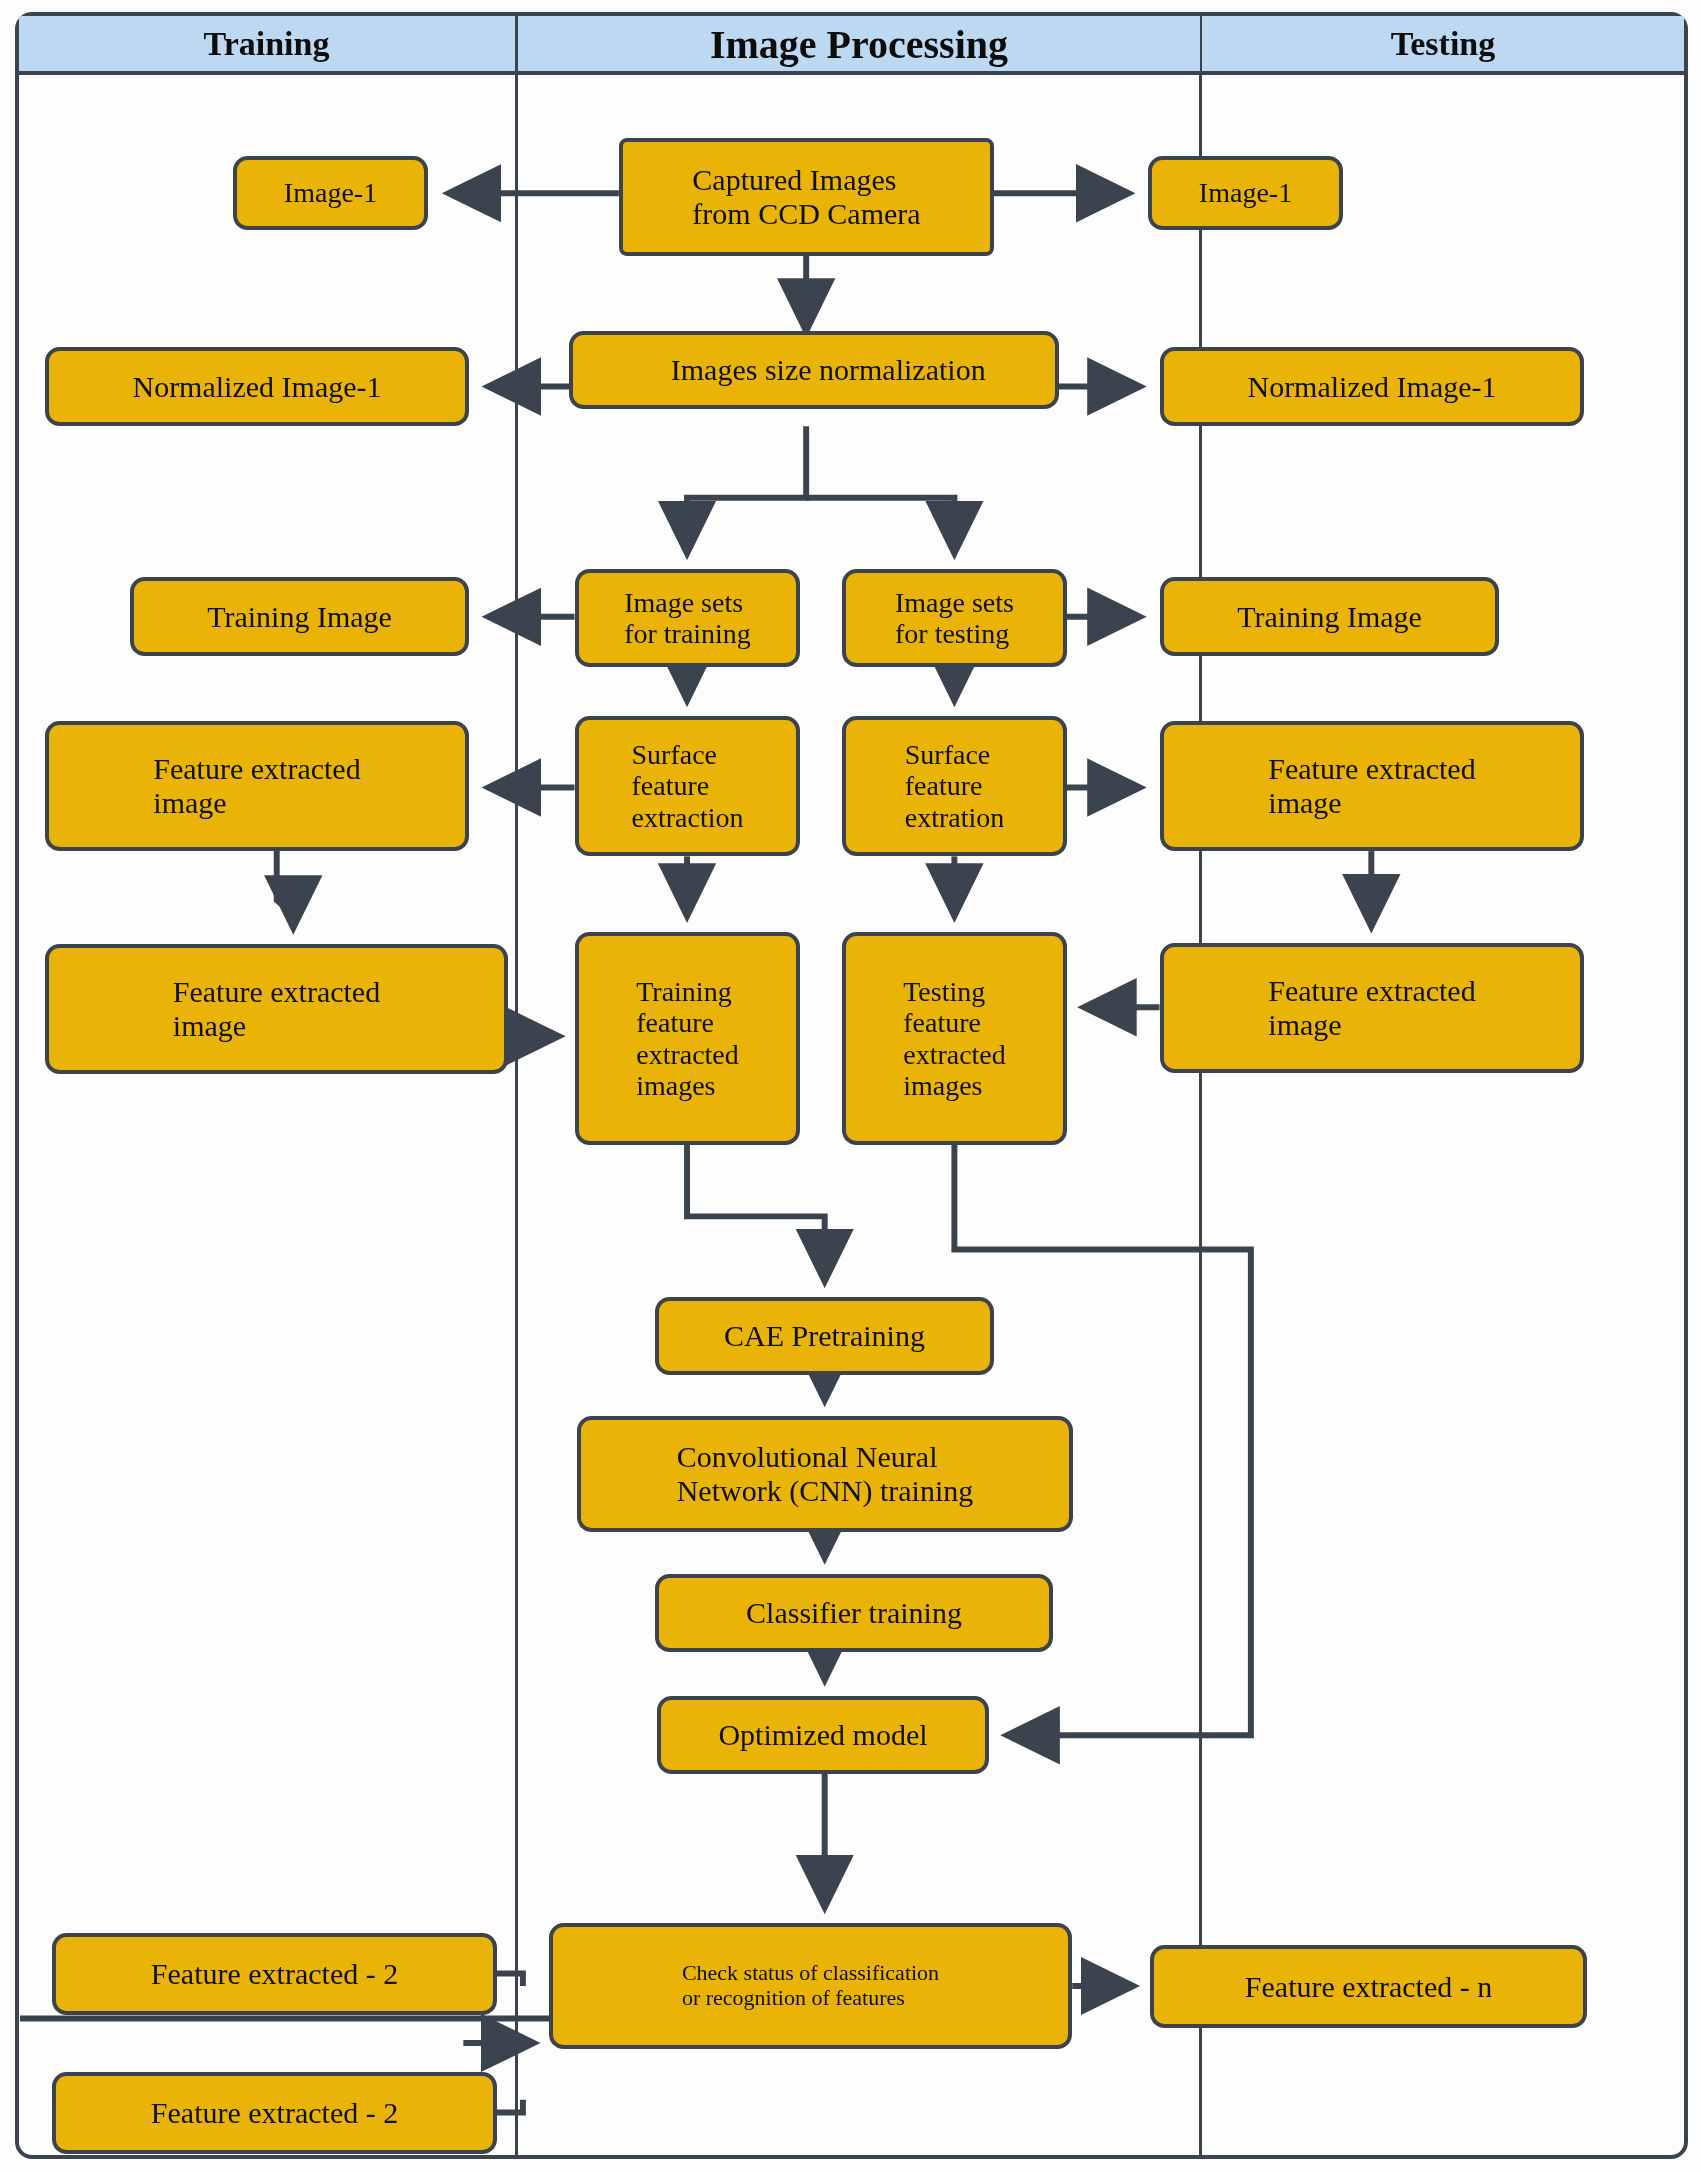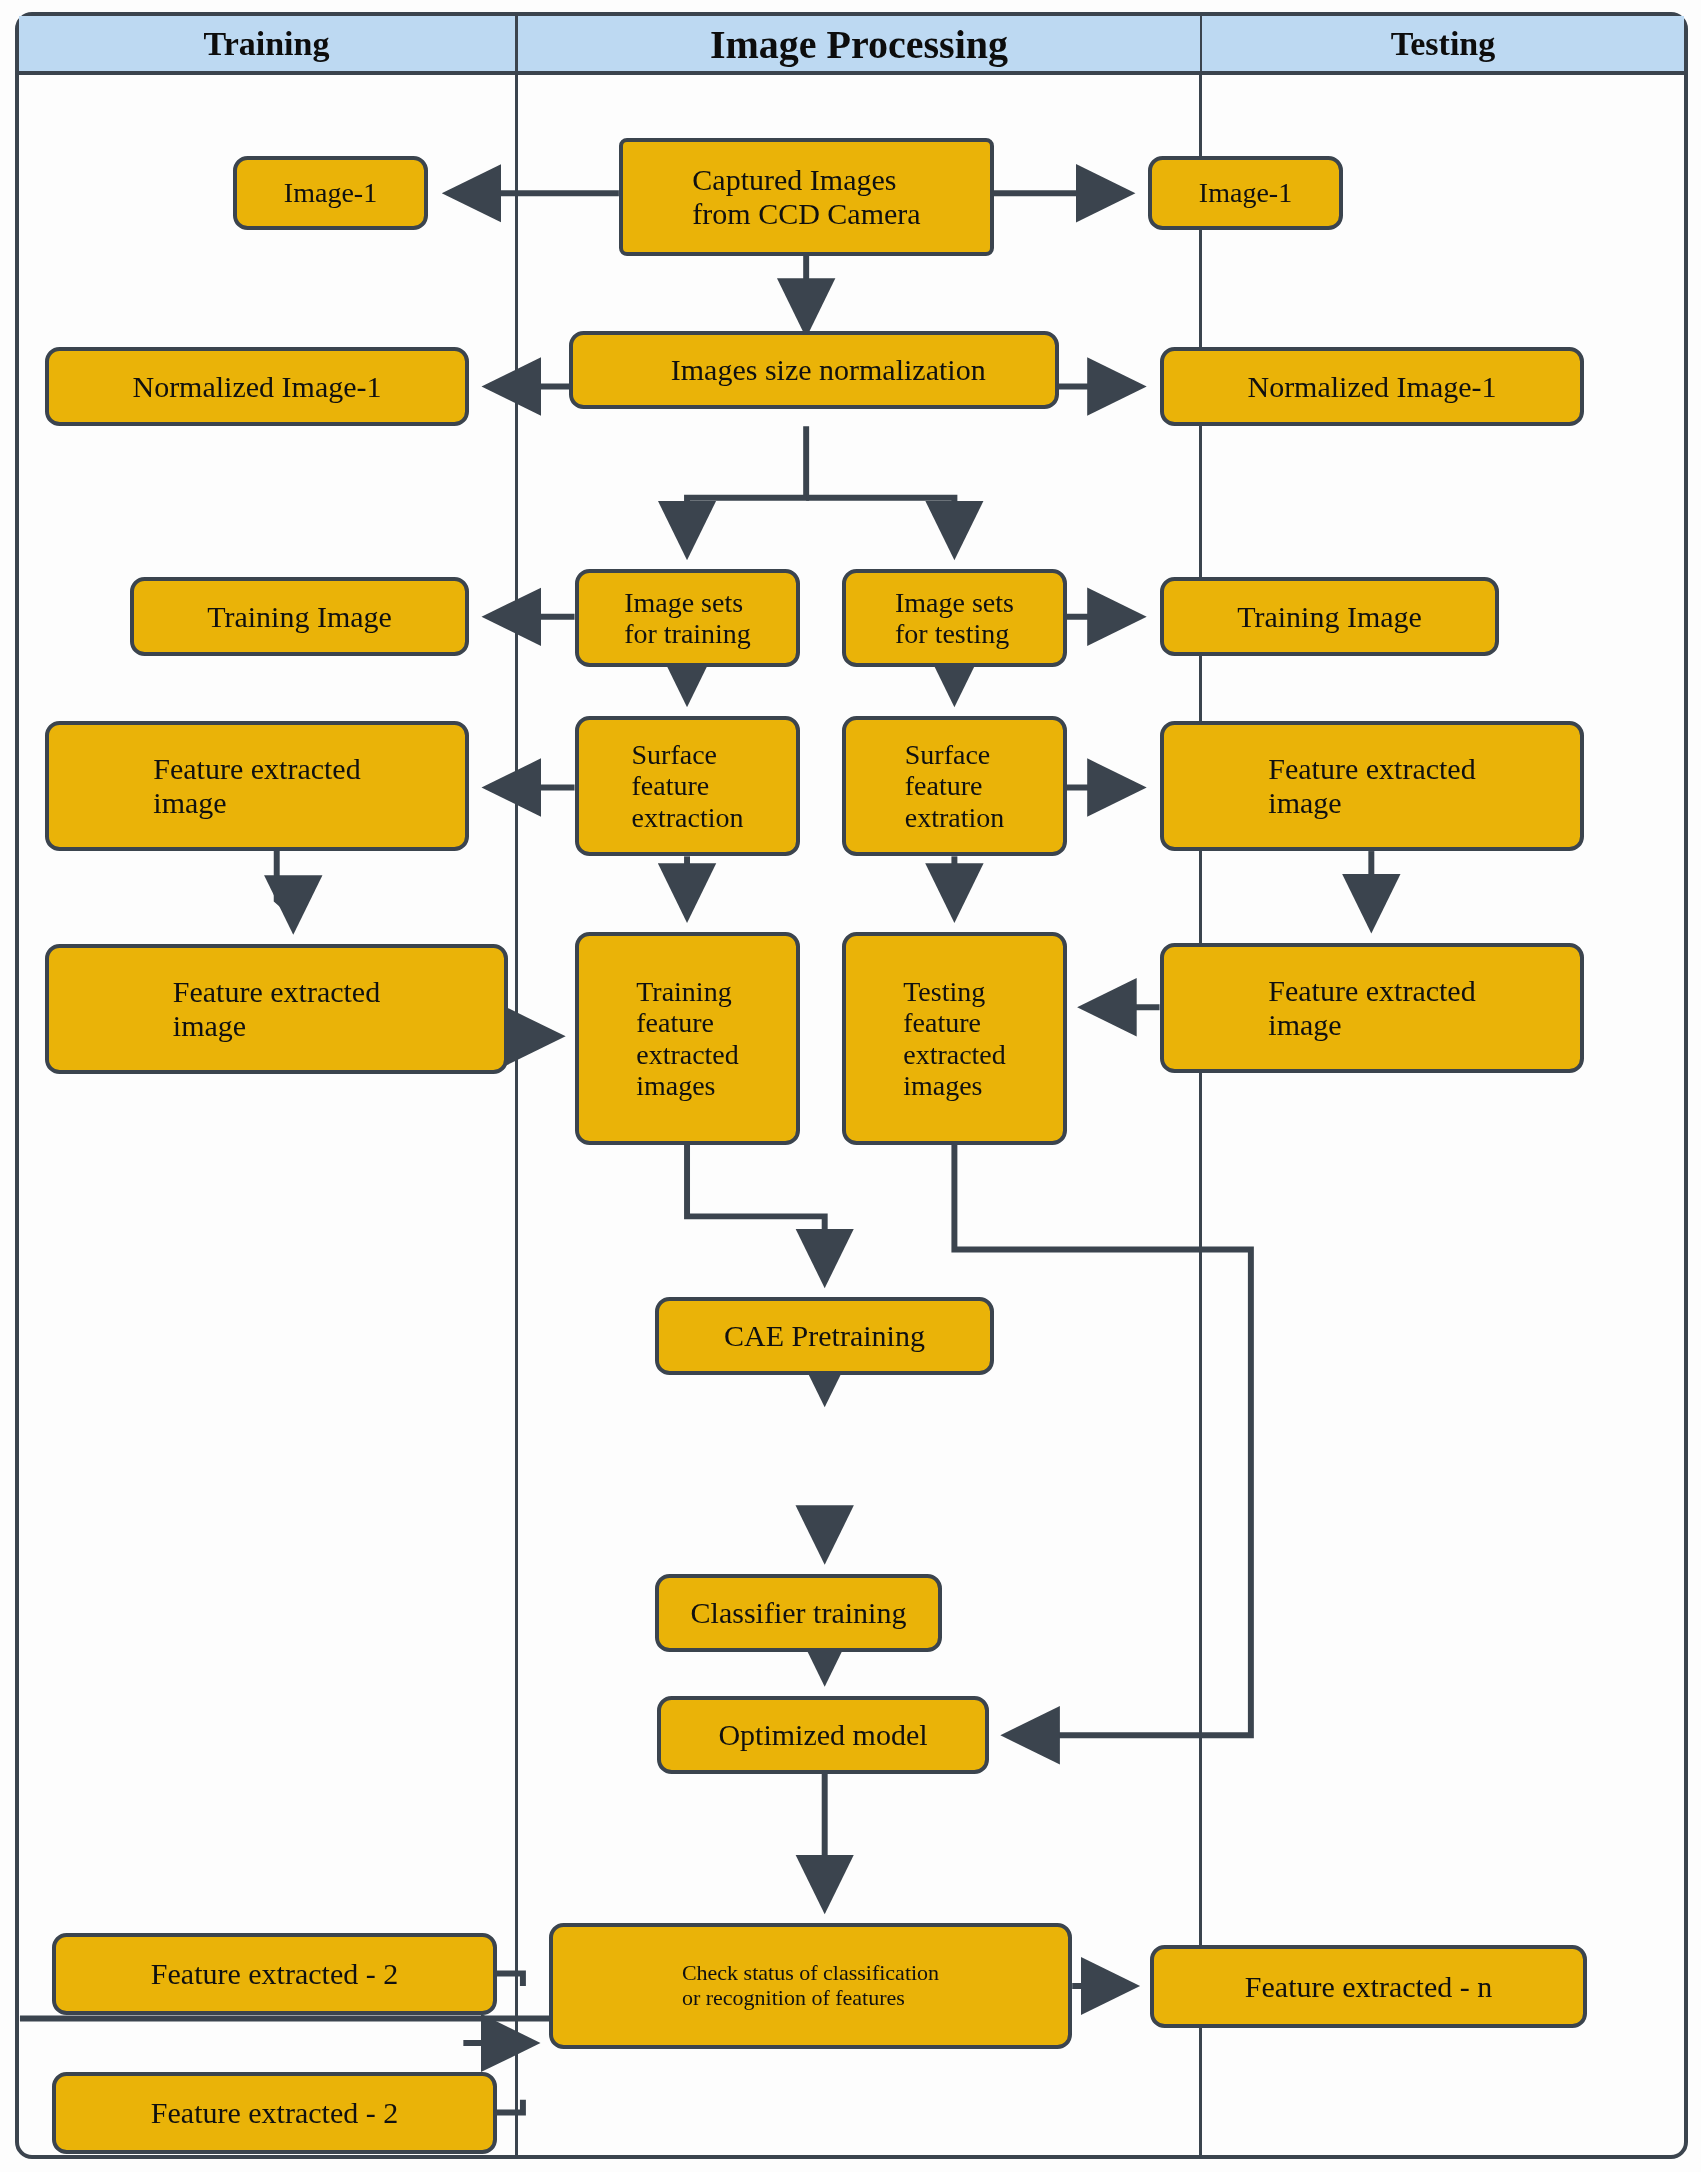--- a/index.html
+++ b/index.html
@@ -82,22 +82,24 @@
   <div class="node" style="left:842px;top:932px;width:225px;height:213px;font-size:28px;white-space:pre-line;">Testing
 feature
 extracted
 images</div>
 
   <div class="node" style="left:1160px;top:943px;width:424px;height:130px;font-size:30px;white-space:pre-line;">Feature extracted
 image</div>
 
   <div class="node" style="left:655px;top:1297px;width:339px;height:78px;font-size:30px;">CAE Pretraining</div>
 
+  <div class="node" style="left:577px;top:1416px;width:496px;height:116px;font-size:30px;white-space:pre-line;">Convolutional Neural
+Network (CNN) training</div>
 
-  <div class="node" style="left:655px;top:1574px;width:287px;height:78px;font-size:30px;">Classifier training</div>
+  <div class="node" style="left:655px;top:1574px;width:398px;height:78px;font-size:30px;">Classifier training</div>
 
   <div class="node" style="left:657px;top:1696px;width:332px;height:78px;font-size:30px;">Optimized model</div>
 
   <div class="node" style="left:52px;top:1933px;width:445px;height:82px;font-size:30px;">Feature extracted - 2</div>
 
   <div class="node" style="left:52px;top:2072px;width:445px;height:82px;font-size:30px;">Feature extracted - 2</div>
 
   <div class="node" style="left:549px;top:1923px;width:523px;height:126px;font-size:22px;white-space:pre-line;">Check status of classification
 or recognition of features</div>
 

